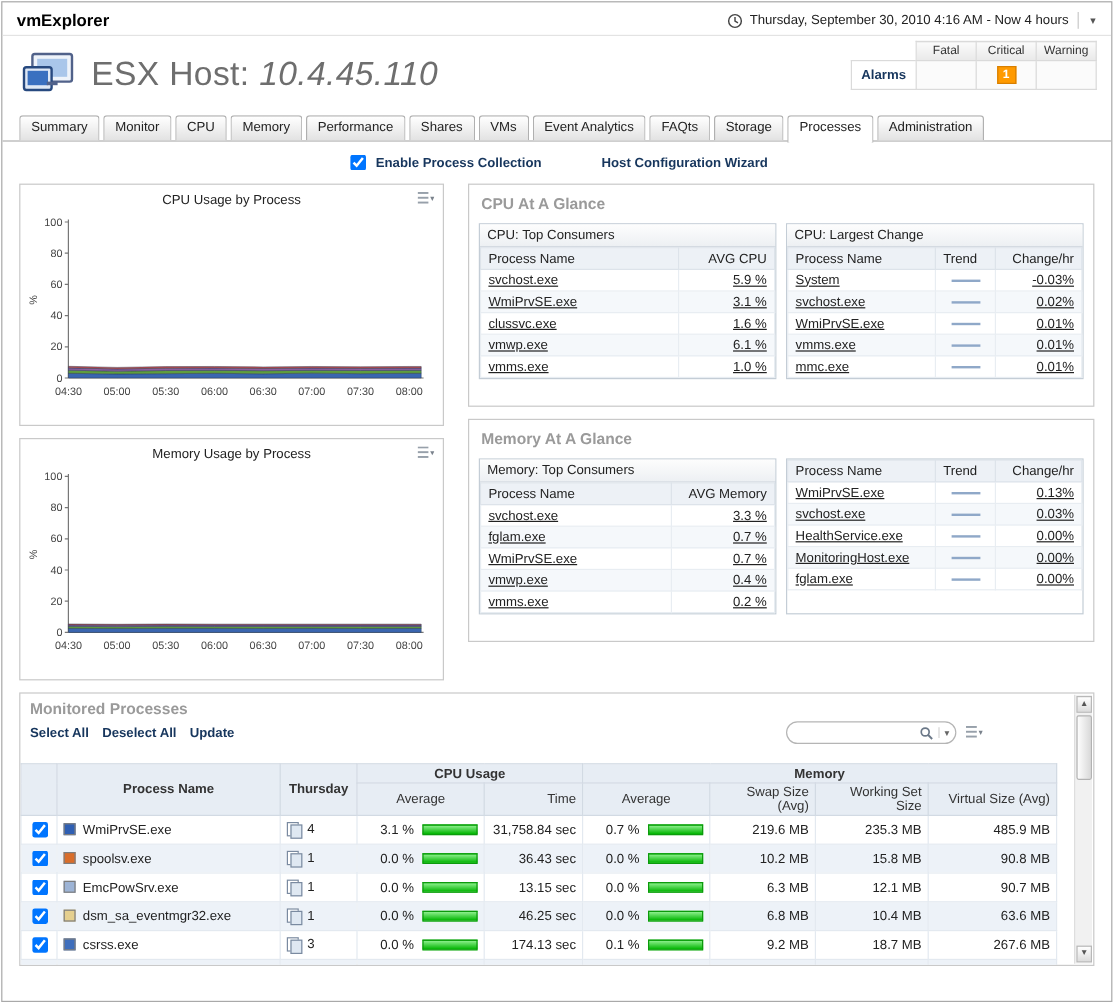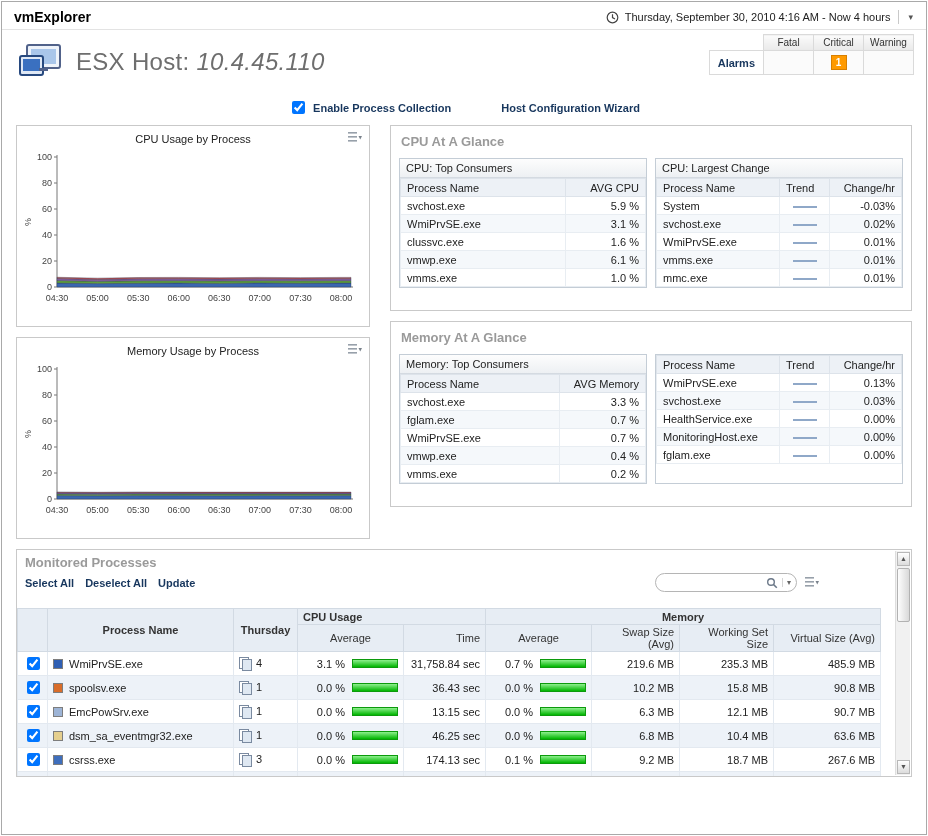--- a/index.html
+++ b/index.html
@@ -9,21 +9,21 @@
 
   
   .topbar{display:flex;justify-content:space-between;align-items:center;padding:7px 10px 4px 12px;border-bottom:1px solid #e3e3e3;}
   .app-title{font-weight:bold;font-size:14px;color:#000;}
   .time-ctrl{display:flex;align-items:center;gap:6px;cursor:pointer;}
   .time-sep{border-left:1px solid #c9c9c9;height:14px;margin-left:2px;}
   .dd-arrow{font-size:9px;color:#555;padding:0 3px;}
 
   
   .header-row{display:flex;align-items:center;padding:8px 16px 4px;height:60px;}
-  .page-title{font-size:24px;color:#6e6e6e;margin-left:14px;letter-spacing:0.3px;text-align:right;}
+  .page-title{font-size:28px;color:#6e6e6e;margin-left:14px;letter-spacing:0.3px;text-align:right;}
   .page-title .host-ip{font-style:italic;}
 
   
   .alarms{position:absolute;top:32px;right:12px;}
   .alarms table{border-collapse:collapse;}
   .alarms th{font-weight:normal;font-size:10px;background:linear-gradient(#fbfbfb,#e9e9e9);border:1px solid #dadada;width:50px;height:16px;padding:1px 4px;color:#333;text-align:center;}
   .alarms th.blank{background:#fff;border:none;}
   .alarms td.lbl{font-weight:bold;color:#17365d;font-size:11px;border:1px solid #dadada;padding:3px 8px;background:#fff;}
   .alarms td.cnt{border:1px solid #dadada;height:24px;text-align:center;background:#fbfbfb;cursor:pointer;}
   .badge-critical{display:inline-block;width:16px;height:15px;background:#ff9a00;border:1px solid #d87f00;color:#fff;font-weight:bold;font-size:10px;line-height:14px;text-align:center;}
@@ -49,40 +49,40 @@
   .panel-menu{position:absolute;top:6px;right:7px;cursor:pointer;line-height:0;}
 
   .glance-panel{height:186px;border:1px solid #c9c9c9;background:#fff;padding:6px 8px;}
   .glance-title{font-size:13px;font-weight:bold;color:#9a9a9a;margin:2px 0 9px 2px;}
   .glance-boxes{display:flex;gap:8px;}
   .gbox{flex:1;border:1px solid #c4cdd6;background:#fff;}
   .gbox-header{padding:3px 6px;font-size:11px;color:#222;background:linear-gradient(#fdfdfd,#edf0f3);border-bottom:1px solid #d4dae1;}
   .gtable{width:100%;border-collapse:collapse;font-size:11px;}
   .gtable th{background:#edf1f6;border:1px solid #dde3ea;font-weight:normal;text-align:left;padding:2px 6px;color:#222;height:18px;}
   .gtable th.num{text-align:right;}
-  .gtable td{border:1px solid #e8edf2;padding:2px 6px;height:18px;}
+  .gtable td{border:1px solid #e8edf2;padding:2px 6px;height:18px;text-decoration:underline;}
   .gtable td.num{text-align:right;}
   .gtable tbody tr:nth-child(even) td{background:#f5f8fb;}
   .spark{display:inline-block;width:24px;height:2px;background:#8fa8c8;vertical-align:middle;}
   .gtable td.trend{text-align:center;}
 
   
   .mon-panel{margin:10px 14px 0;border:1px solid #c9c9c9;height:228px;position:relative;overflow:hidden;background:#fff;}
   .mon-title{font-size:13px;font-weight:bold;color:#9a9a9a;padding:5px 8px 2px;}
   .mon-toolbar{display:flex;align-items:center;padding:1px 8px 16px;}
   .tb-link{color:#17365d;font-weight:bold;margin-right:11px;cursor:pointer;text-decoration:none;}
   .searchbox{margin-left:auto;margin-right:8px;display:flex;align-items:center;border:1px solid #b5b5b5;border-radius:10px;background:#fff;height:19px;padding:0 5px 0 9px;width:142px;}
   .searchbox input{border:none;outline:none;flex:1;font-size:11px;min-width:0;background:transparent;}
   .search-dd{font-size:8px;color:#666;border-left:1px solid #d5d5d5;padding-left:4px;margin-left:4px;cursor:pointer;}
   .grid-icon{margin-right:84px;cursor:pointer;line-height:0;}
 
   .mon-table{width:863px;border-collapse:collapse;table-layout:fixed;font-size:11px;}
   .mon-table th{background:#e7edf4;border:1px solid #d2dae3;color:#333;padding:1px 5px;height:16px;}
   .mon-table th.h-group{font-weight:bold;text-align:center;}
-  .mon-table th.hg-cpu{text-align:left;}
+  .mon-table th.hg-cpu{text-align:center;}
   .mon-table th.h-name,.mon-table th.h-inst{font-weight:bold;text-align:center;cursor:pointer;}
   .mon-table th.h-sub{font-weight:normal;text-align:center;cursor:pointer;}
   .mon-table th.h-sub.r{text-align:right;}
   .mon-table td{border:1px solid #e3e9f0;padding:2px 5px;height:21px;overflow:hidden;white-space:nowrap;}
   .mon-table tbody tr:nth-child(even) td{background:#edf2f8;}
   .c-chk{text-align:center;}
   .c-inst{padding-left:14px;}
   .c-num{text-align:right;}
   .c-bar{padding-right:4px;}
   .c-bar .inner{display:flex;align-items:center;justify-content:flex-end;gap:7px;}
@@ -149,20 +149,34 @@
       <tr>
         <td class="lbl">Alarms</td>
         <td class="cnt"><span></span></td>
         <td class="cnt"><span class="badge-critical">1</span></td>
         <td class="cnt"><span></span></td>
       </tr>
     </tbody>
       </table>
   </div>
 
+  <div class="tabstrip">
+      <div class="tab">Summary</div>
+      <div class="tab">Monitor</div>
+      <div class="tab">CPU</div>
+      <div class="tab">Memory</div>
+      <div class="tab">Performance</div>
+      <div class="tab">Shares</div>
+      <div class="tab">VMs</div>
+      <div class="tab">Event Analytics</div>
+      <div class="tab">FAQts</div>
+      <div class="tab">Storage</div>
+      <div class="tab active">Processes</div>
+      <div class="tab">Administration</div>
+    </div>
 
   <div class="controls-row">
     <span class="chk-wrap">
       <input type="checkbox" checked="" style="">
       <span class="chk-label">Enable Process Collection</span>
     </span>
     <a class="wizard-link">Host Configuration Wizard</a>
   </div>
 
   <div class="main">

